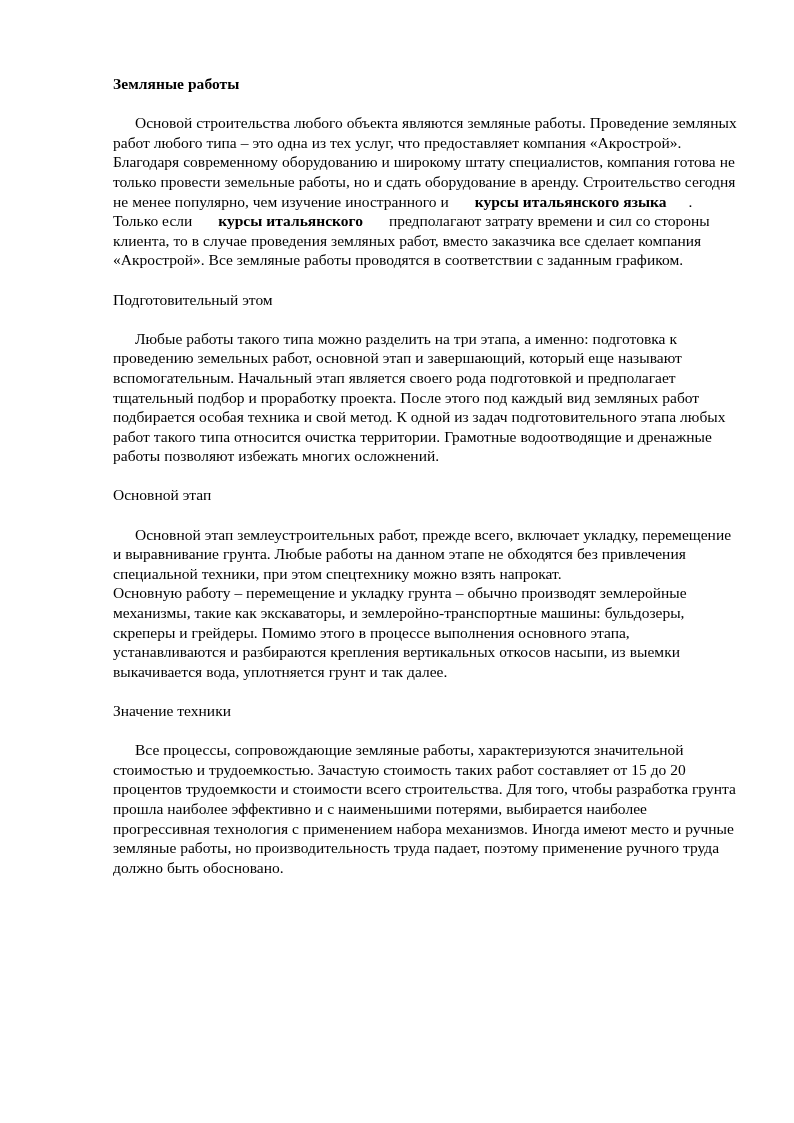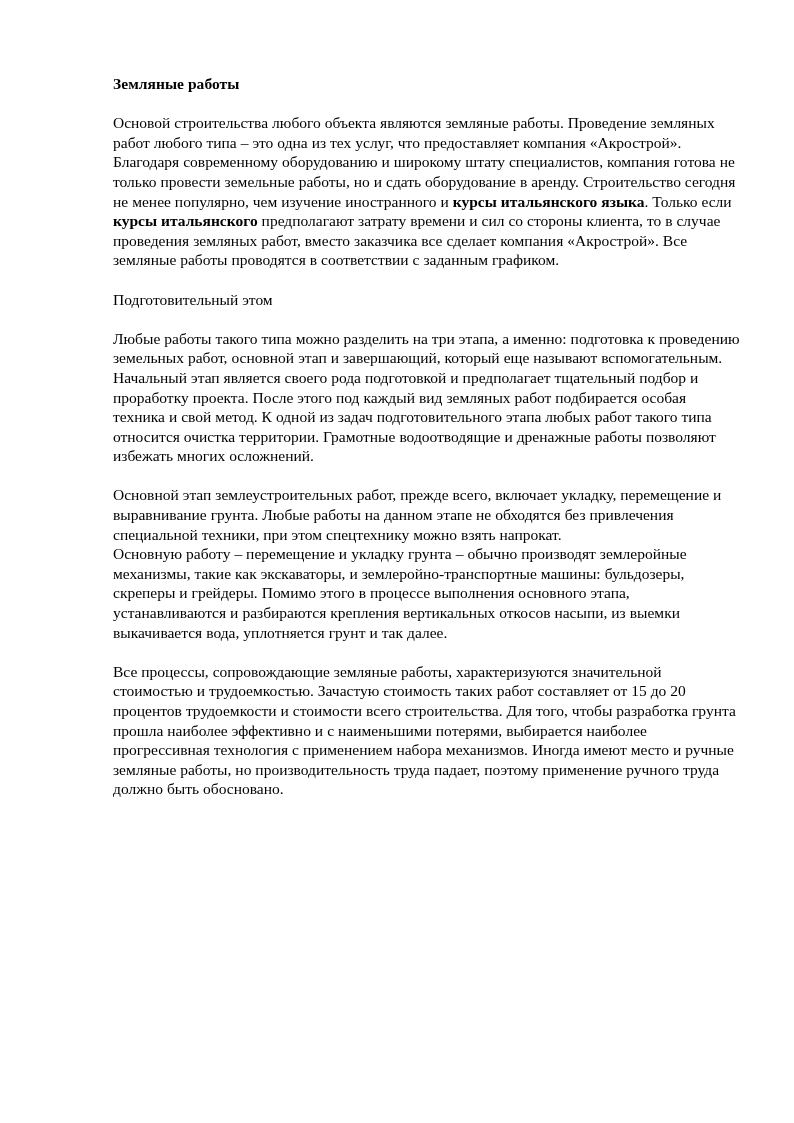--- a/index.html
+++ b/index.html
@@ -51,29 +51,31 @@
     text-align: left;
     white-space: pre-wrap;
     word-spacing: 0.1px;
   }
   .para:last-child {
     margin-bottom: 0;
   }
   .para b, .para strong {
     font-weight: bold;
   }
-  .rich { display: inline; }
+  .rich { display: inline; margin-left: 22px; }
 </style>
 </head>
 <body>
 
 <div class="page">
   <div class="doc-body" id="doc-body">
 
   <div class="doc-title">Земляные работы</div>
       <p class="para"><span class="rich">Основой строительства любого объекта являются земляные работы. Проведение земляных работ любого типа – это одна из тех услуг, что предоставляет компания «Акрострой». Благодаря современному оборудованию и широкому штату специалистов, компания готова не только провести земельные работы, но и сдать оборудование в аренду. Строительство сегодня не менее популярно, чем изучение иностранного и </span><b class="rich">курсы итальянского языка</b><span class="rich">. Только если </span><b class="rich">курсы итальянского</b><span class="rich"> предполагают затрату времени и сил со стороны клиента, то в случае проведения земляных работ, вместо заказчика все сделает компания «Акрострой». Все земляные работы проводятся в соответствии с заданным графиком.</span></p>
       <div class="subhead">Подготовительный этом</div>
       <p class="para"><span class="rich">Любые работы такого типа можно разделить на три этапа, а именно: подготовка к проведению земельных работ, основной этап и завершающий, который еще называют вспомогательным. Начальный этап является своего рода подготовкой и предполагает тщательный подбор и проработку проекта. После этого под каждый вид земляных работ подбирается особая техника и свой метод. К одной из задач подготовительного этапа любых работ такого типа относится очистка территории. Грамотные водоотводящие и дренажные работы позволяют избежать многих осложнений.</span></p>
+      <div class="subhead">Основной этап</div>
       <p class="para"><span class="rich">Основной этап землеустроительных работ, прежде всего, включает укладку, перемещение и выравнивание грунта. Любые работы на данном этапе не обходятся без привлечения специальной техники, при этом спецтехнику можно взять напрокат.
 Основную работу – перемещение и укладку грунта – обычно производят землеройные механизмы, такие как экскаваторы, и землеройно-транспортные машины: бульдозеры, скреперы и грейдеры. Помимо этого в процессе выполнения основного этапа, устанавливаются и разбираются крепления вертикальных откосов насыпи, из выемки выкачивается вода, уплотняется грунт и так далее.</span></p>
+      <div class="subhead">Значение техники</div>
       <p class="para"><span class="rich">Все процессы, сопровождающие земляные работы, характеризуются значительной стоимостью и трудоемкостью. Зачастую стоимость таких работ составляет от 15 до 20 процентов трудоемкости и стоимости всего строительства. Для того, чтобы разработка грунта прошла наиболее эффективно и с наименьшими потерями, выбирается наиболее прогрессивная технология с применением набора механизмов. Иногда имеют место и ручные земляные работы, но производительность труда падает, поэтому применение ручного труда должно быть обосновано.</span></p>
     </div>
 </div>
 
 </body></html>

